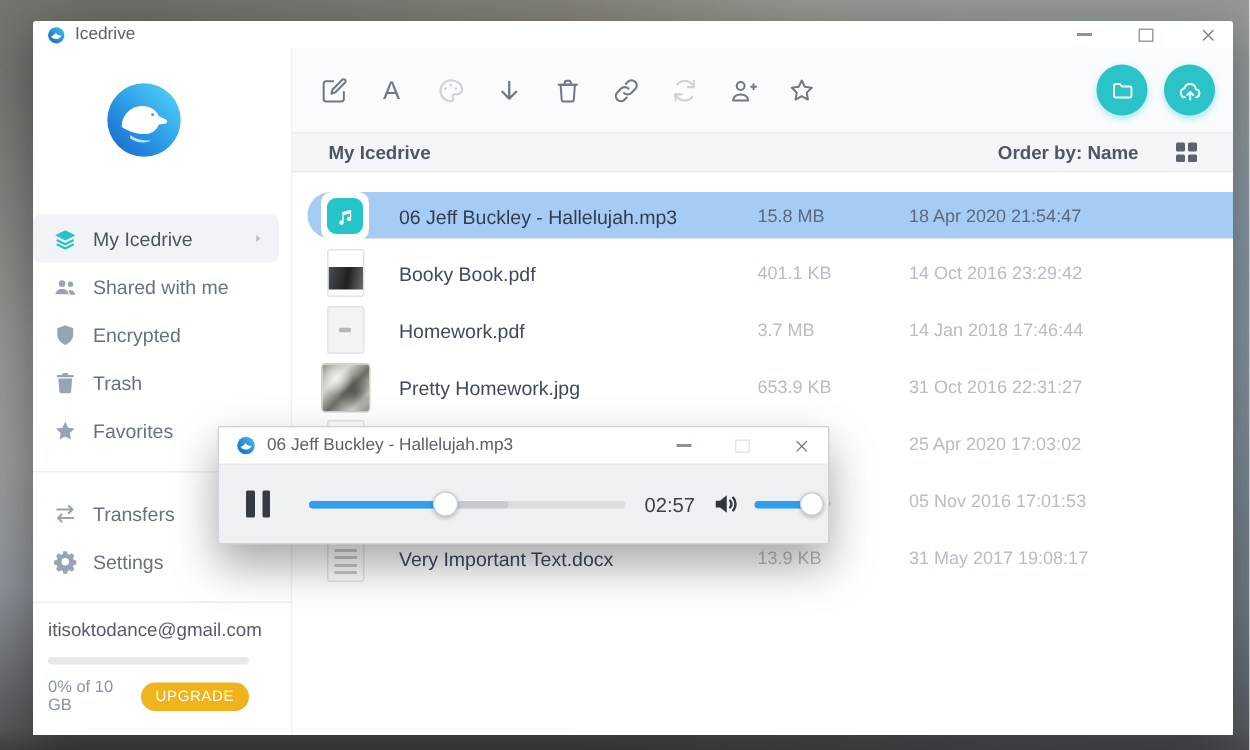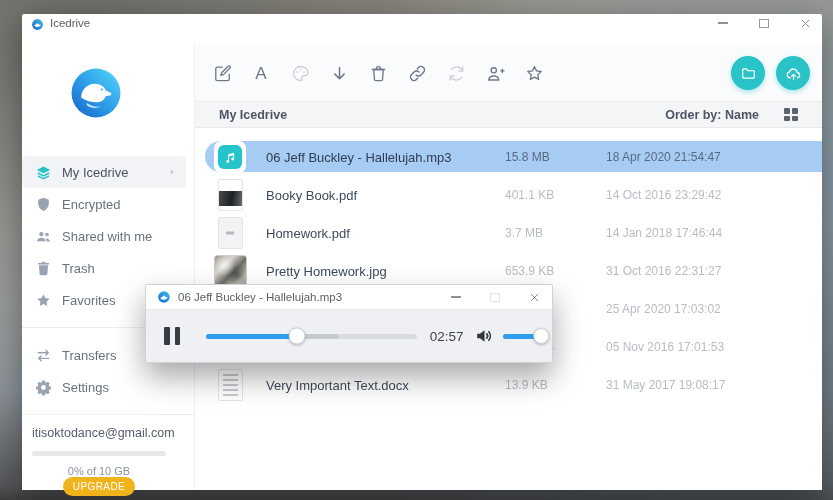--- a/index.html
+++ b/index.html
@@ -10,21 +10,21 @@
       radial-gradient(ellipse at 10% 6%, rgba(70,68,64,.55), transparent 42%),
       radial-gradient(ellipse at 45% 2%, rgba(135,132,122,.5), transparent 40%),
       radial-gradient(ellipse at 98% 35%, rgba(120,148,170,.65), transparent 50%),
       radial-gradient(ellipse at 99% 75%, rgba(96,110,122,.6), transparent 45%),
       linear-gradient(180deg,#9b9992 0%,#a3a39e 45%,#8d949a 78%,#55575a 97%,#3e3f41 100%);
   }
   
   .app-window{
     position:absolute; left:22px; top:14px; width:800px; height:476px;
     background:#fff; border-radius:2px; box-shadow:0 10px 34px rgba(0,0,0,.38);
-    display:flex; flex-direction:column;gap:13px;
+    display:flex; flex-direction:column;
   }
   .titlebar{ height:18px; display:flex; align-items:center; padding-left:9px; position:relative; flex:0 0 auto; }
   .titlebar .logo-sm{ width:13px; height:13px; }
   .titlebar .app-title{ margin-left:6px; font-size:11.5px; color:#5c6168; }
   .win-controls{ position:absolute; right:10px; top:0; height:18px; display:flex; align-items:center; gap:27px; }
   .wc{ display:flex; align-items:center; justify-content:center; width:14px; height:14px; cursor:default; }
   .min-bar{ width:10px; height:2px; background:#8d9299; display:inline-block; }
   .max-box{ width:10px; height:9px; border:1.4px solid #989da4; display:inline-block; }
   .max-box.dim{ border-color:#e3e5e8; }
   .wc svg{ width:11px; height:11px; color:#74797f; }
@@ -39,21 +39,21 @@
   .nav-icon{ width:17px; height:17px; margin-right:10px; color:#9aa3b1; flex:0 0 auto; }
   .nav-icon svg{ width:100%; height:100%; display:block; }
   .nav-item.active .nav-icon{ color:#26c2c6; }
   .nav-chev{ margin-left:auto; margin-right:10px; width:8px; height:8px; color:#b9bfc8; }
   .nav-chev svg{ width:8px; height:8px; display:block; }
   .side-divider{ height:1px; background:#ecedf0; margin:11px 0; flex:0 0 auto; }
   .account{ margin-top:auto; padding:0 28px 18px 10px; }
   .account .email{ font-size:12.5px; color:#545d6a; margin-bottom:11px; white-space:nowrap; }
   .usage-bar{ height:5px; background:#e6e8eb; border-radius:3px; overflow:hidden; }
   .usage-fill{ height:100%; background:#26c2c6; border-radius:3px; }
-  .usage-row{ display:flex; justify-content:space-between; align-items:center; margin-top:9px;flex-direction:column; }
+  .usage-row{ display:flex; justify-content:space-between; align-items:center; margin-top:9px; }
   .usage-text{ font-size:11px; color:#8b93a0; }
   .upgrade-btn{ background:#f0b31b; color:#fff; font-size:10px; font-weight:normal; letter-spacing:.4px;
     padding:4px 10px; border-radius:10px; border:none; cursor:pointer; font-family:"Liberation Sans",sans-serif; }
 
   
   .main{ flex:1; display:flex; flex-direction:column; min-width:0; }
   .toolbar{ height:56px; background:#fafbfd; display:flex; align-items:center; padding:0 12px 0 14px; flex:0 0 auto; }
   .tool-btn{ width:26px; height:26px; margin-right:13px; display:flex; align-items:center; justify-content:center;
     color:#6f7889; cursor:pointer; background:none; border:none; }
   .tool-btn svg{ width:19px; height:19px; }
@@ -184,36 +184,36 @@
               </span>
               <span class="nav-label">My Icedrive</span>
               <span class="nav-chev">
                 <svg viewBox="0 0 24 24" fill="currentColor">
                   <path d="M8.5 4.5 17 12l-8.5 7.5Z"></path>
                 </svg>
               </span>
             </div>
             <div class="nav-item">
               <span class="nav-icon">
-                <svg viewBox="0 0 24 24">
-                  <path fill="currentColor" d="M12 2.5 19.5 5.3V11c0 4.8-3.1 8-7.5 10.2C7.6 19 4.5 15.8 4.5 11V5.3Z"></path>
-                </svg>
-              </span>
-              <span class="nav-label">Encrypted</span>
-            </div>
-            <div class="nav-item">
-              <span class="nav-icon">
                 <svg viewBox="0 0 24 24" fill="currentColor">
                   <circle cx="9" cy="8.6" r="3.1"></circle>
                   <path d="M2.8 18.6c.3-3.2 2.9-5 6.2-5s5.9 1.8 6.2 5z"></path>
                   <circle cx="16.9" cy="9.2" r="2.5"></circle>
                   <path d="M16.4 14.7c2.8.2 4.6 1.7 4.8 4.4h-4.6a7.2 7.2 0 0 0-1.6-3.9z"></path>
                 </svg>
               </span>
               <span class="nav-label">Shared with me</span>
+            </div>
+            <div class="nav-item">
+              <span class="nav-icon">
+                <svg viewBox="0 0 24 24">
+                  <path fill="currentColor" d="M12 2.5 19.5 5.3V11c0 4.8-3.1 8-7.5 10.2C7.6 19 4.5 15.8 4.5 11V5.3Z"></path>
+                </svg>
+              </span>
+              <span class="nav-label">Encrypted</span>
             </div>
             <div class="nav-item">
               <span class="nav-icon">
                 <svg viewBox="0 0 24 24" fill="currentColor">
                   <path d="M5.5 7.5h13l-1 12.4a1.9 1.9 0 0 1-1.9 1.6H8.4a1.9 1.9 0 0 1-1.9-1.6Z"></path>
                   <rect x="4" y="4.2" width="16" height="2.1" rx="1"></rect>
                   <rect x="9.3" y="2.3" width="5.4" height="2.2" rx="1"></rect>
                 </svg>
               </span>
               <span class="nav-label">Trash</span>

